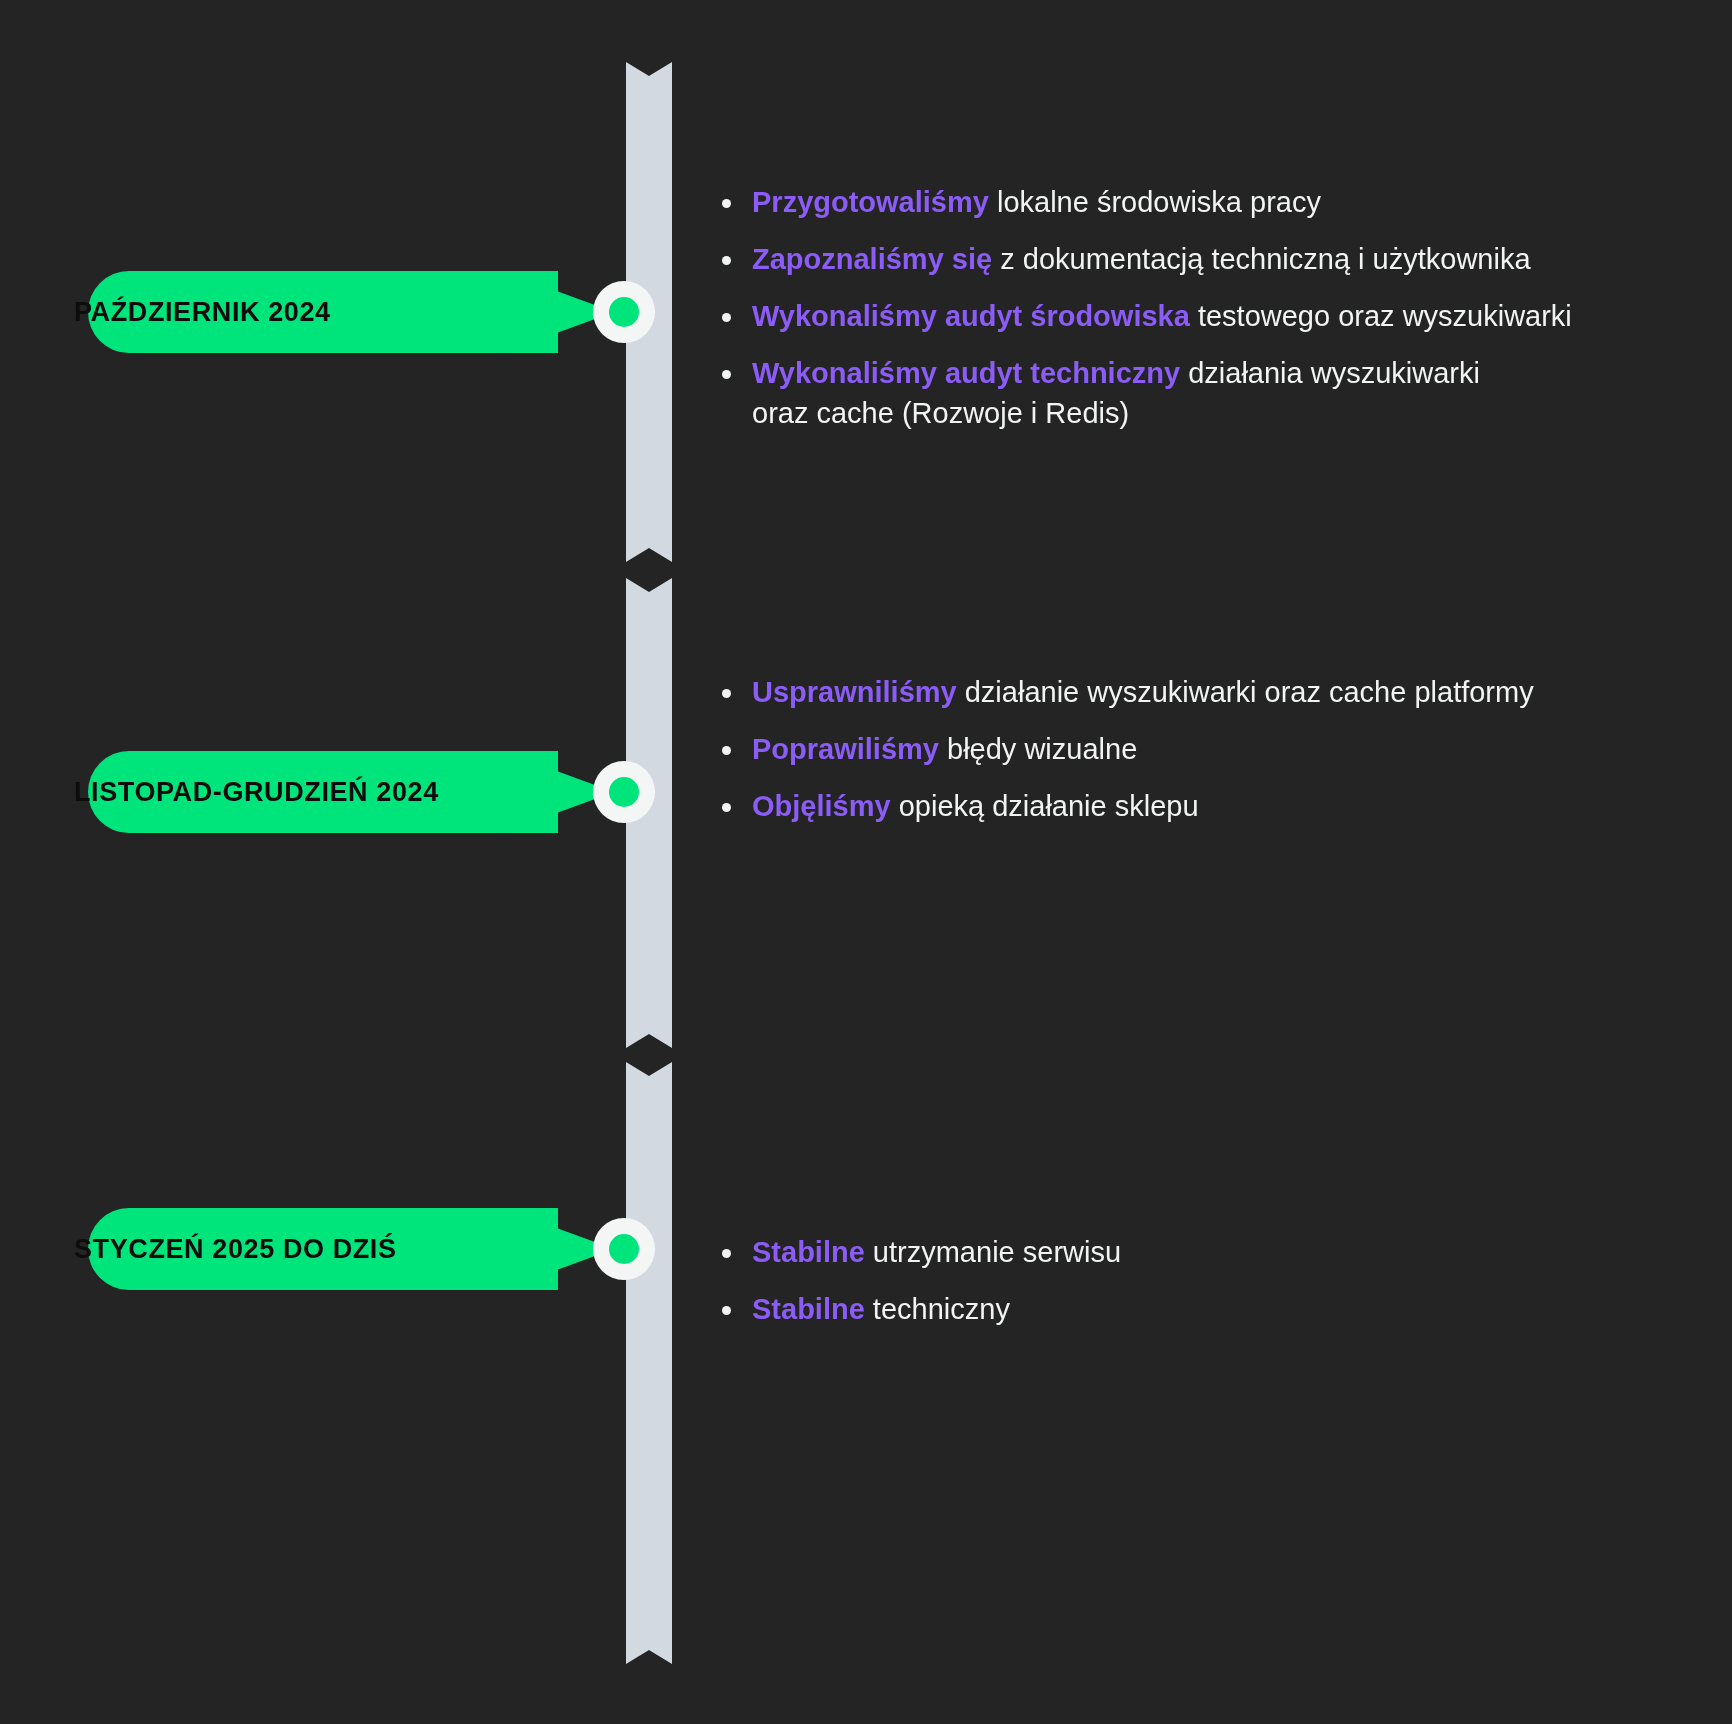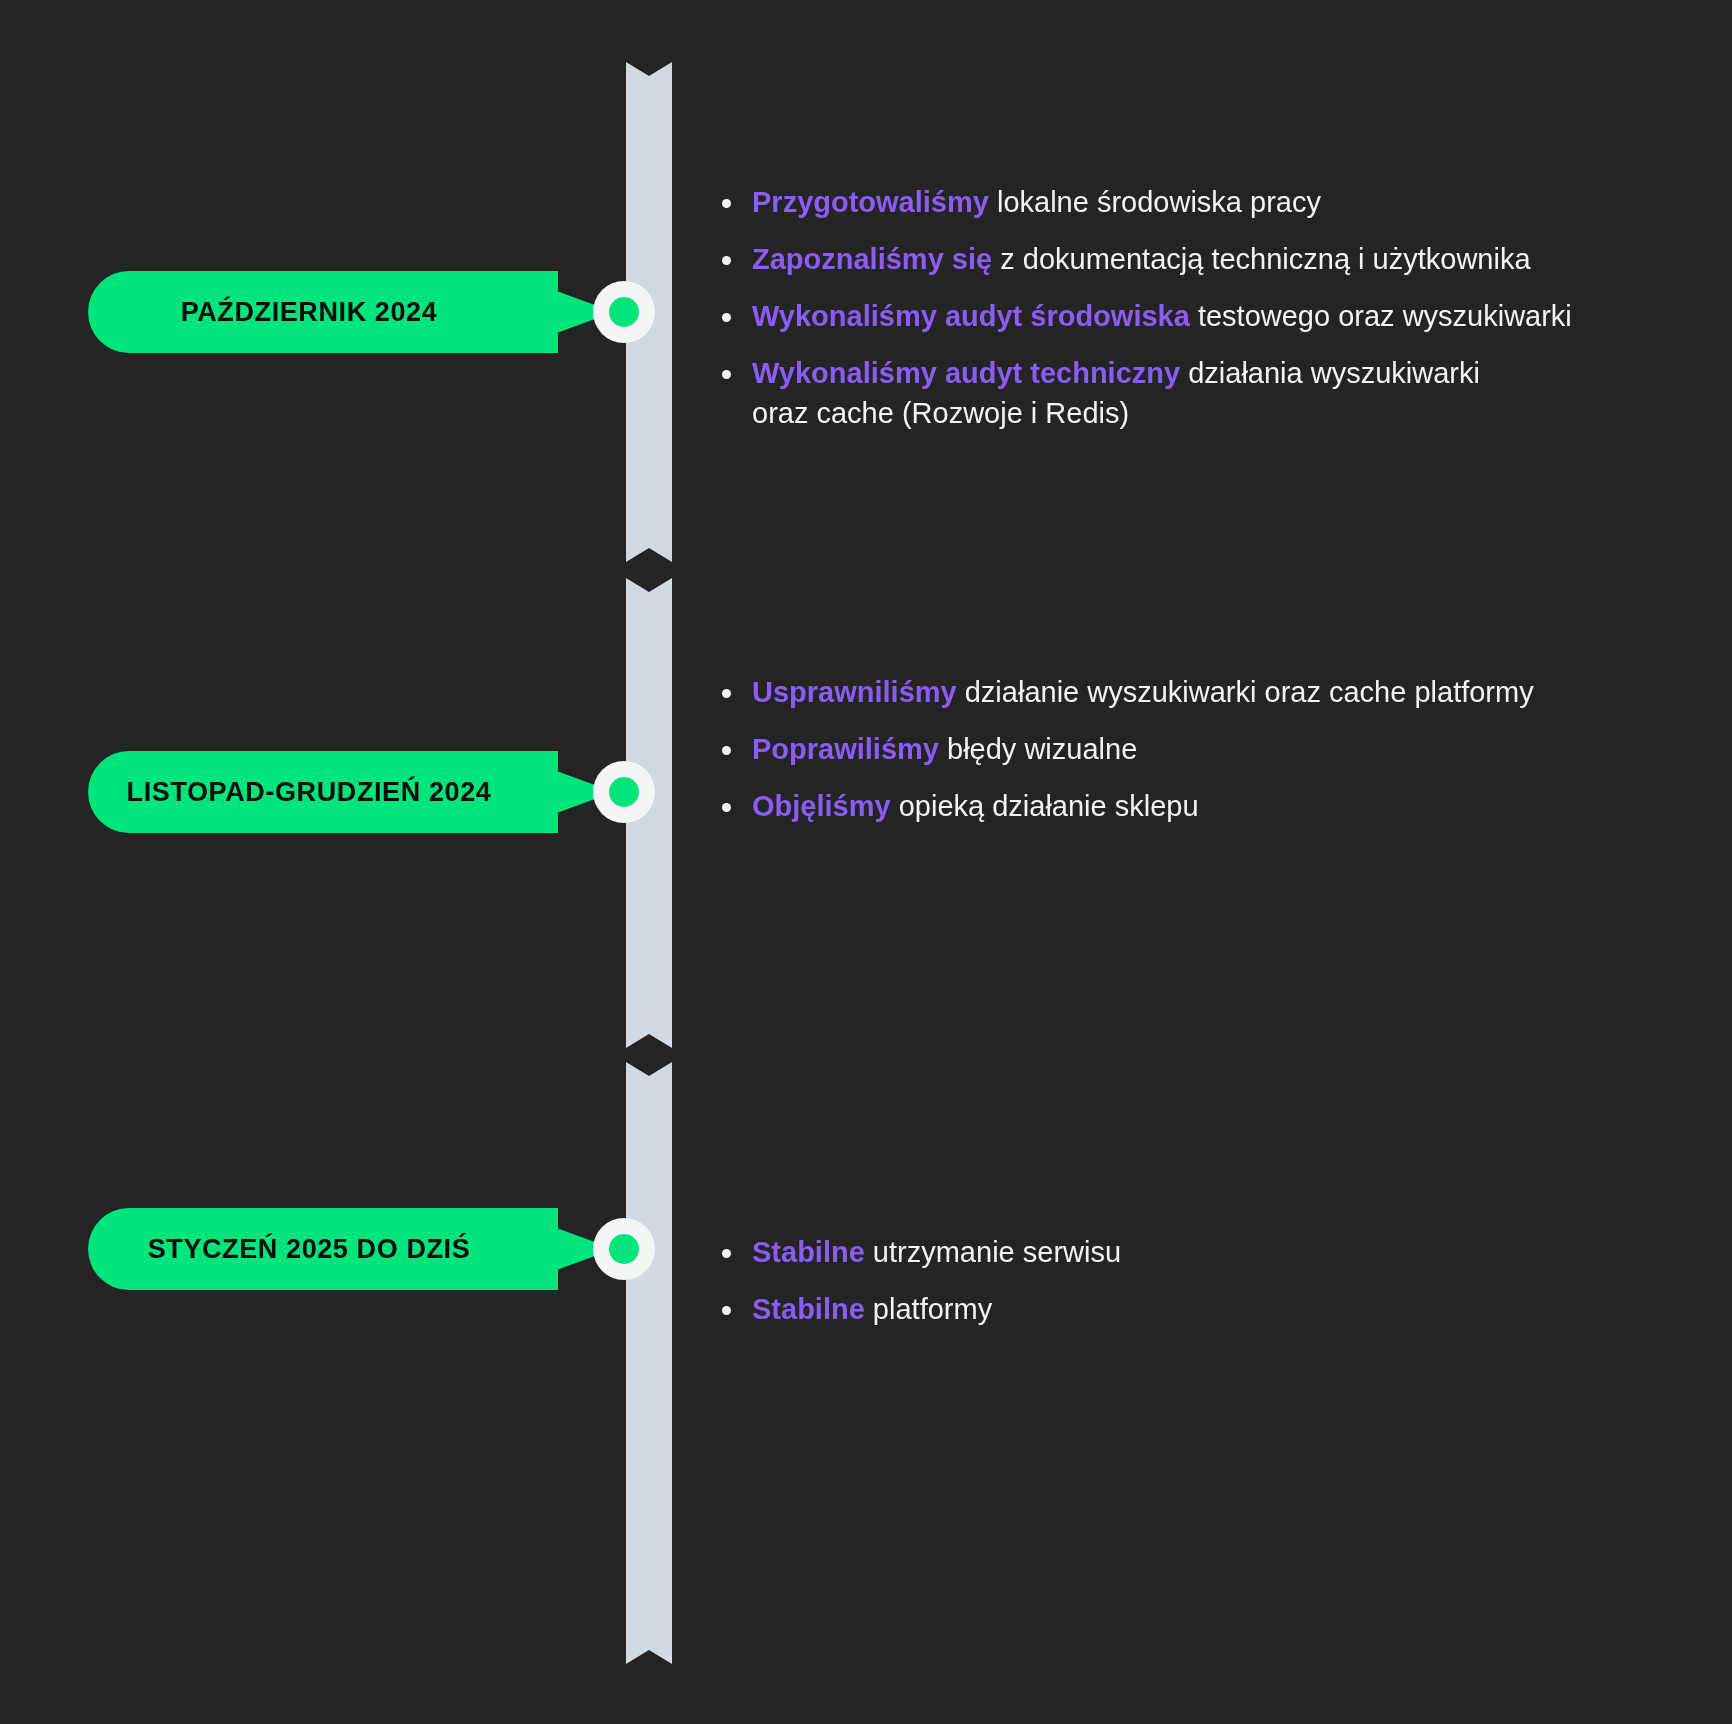--- a/index.html
+++ b/index.html
@@ -44,21 +44,21 @@
   .node-3 { top:1218px; }
 
   
   .badge {
     position:absolute;
     left:88px;
     width:470px;
     height:82px;
     background:#00e47c;
     border-radius:41px 0 0 41px;
-    display:flex; align-items:center; justify-content:center;
+    display:flex; align-items:center; justify-content:flex-start;
     z-index:4;
   }
   .badge::after {
     content:"";
     position:absolute;
     left:414px; top:0;
     width:0; height:0;
     border-top:41px solid transparent;
     border-bottom:41px solid transparent;
     border-left:112px solid #00e47c;
@@ -167,17 +167,17 @@
     <div class="bullet">
       <b>Objęliśmy</b><span> opieką działanie sklepu</span>
     </div>
   </div>
 
   <div class="bullets group-3">
     <div class="bullet">
       <b>Stabilne</b><span> utrzymanie serwisu</span>
     </div>
     <div class="bullet">
-      <b>Stabilne</b><span> platformy</span>
+      <b>Stabilne</b><span> techniczny</span>
     </div>
   </div>
 
 </div>
 
 </body></html>

